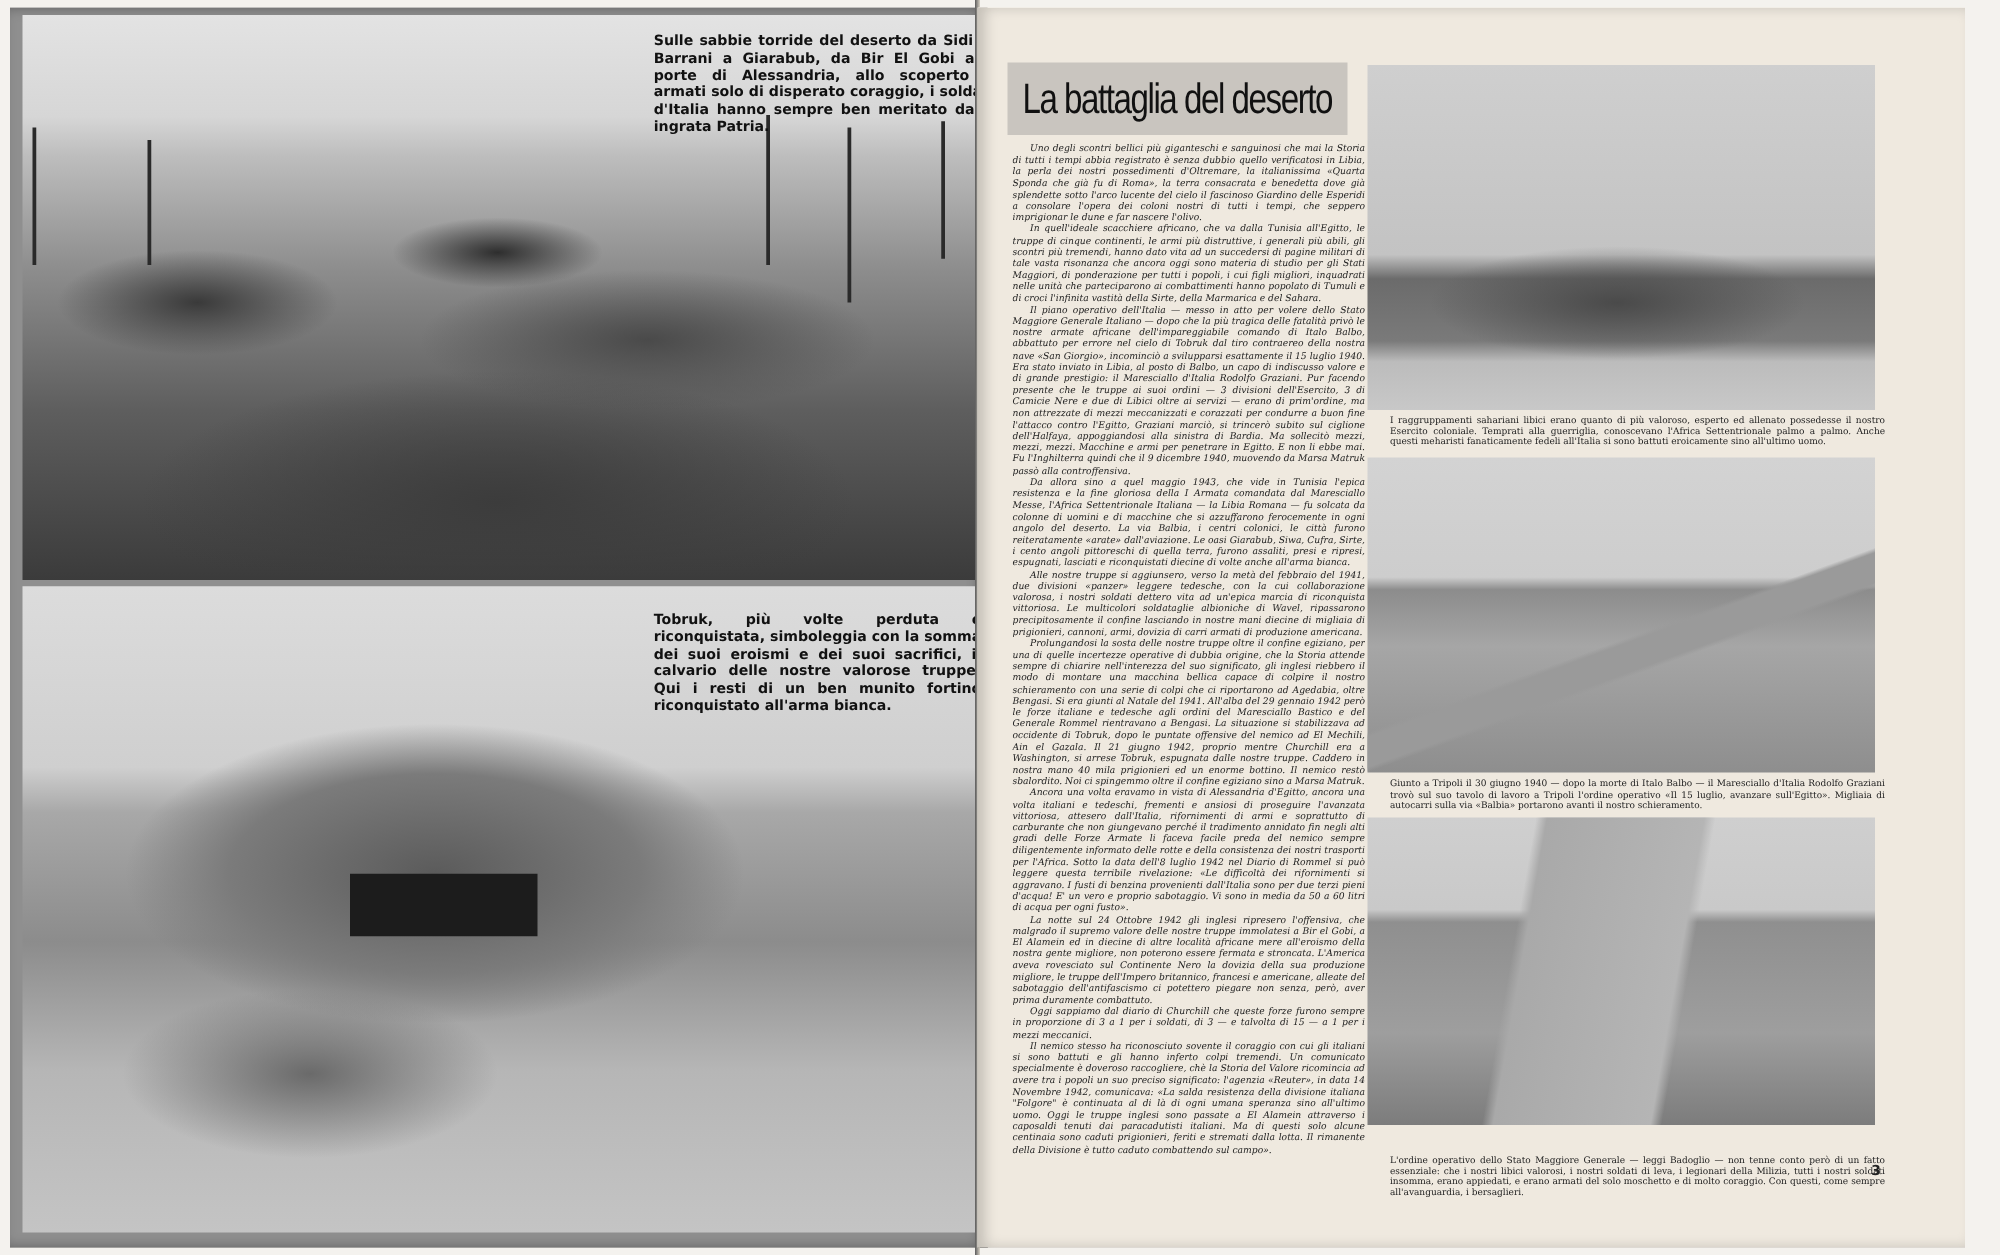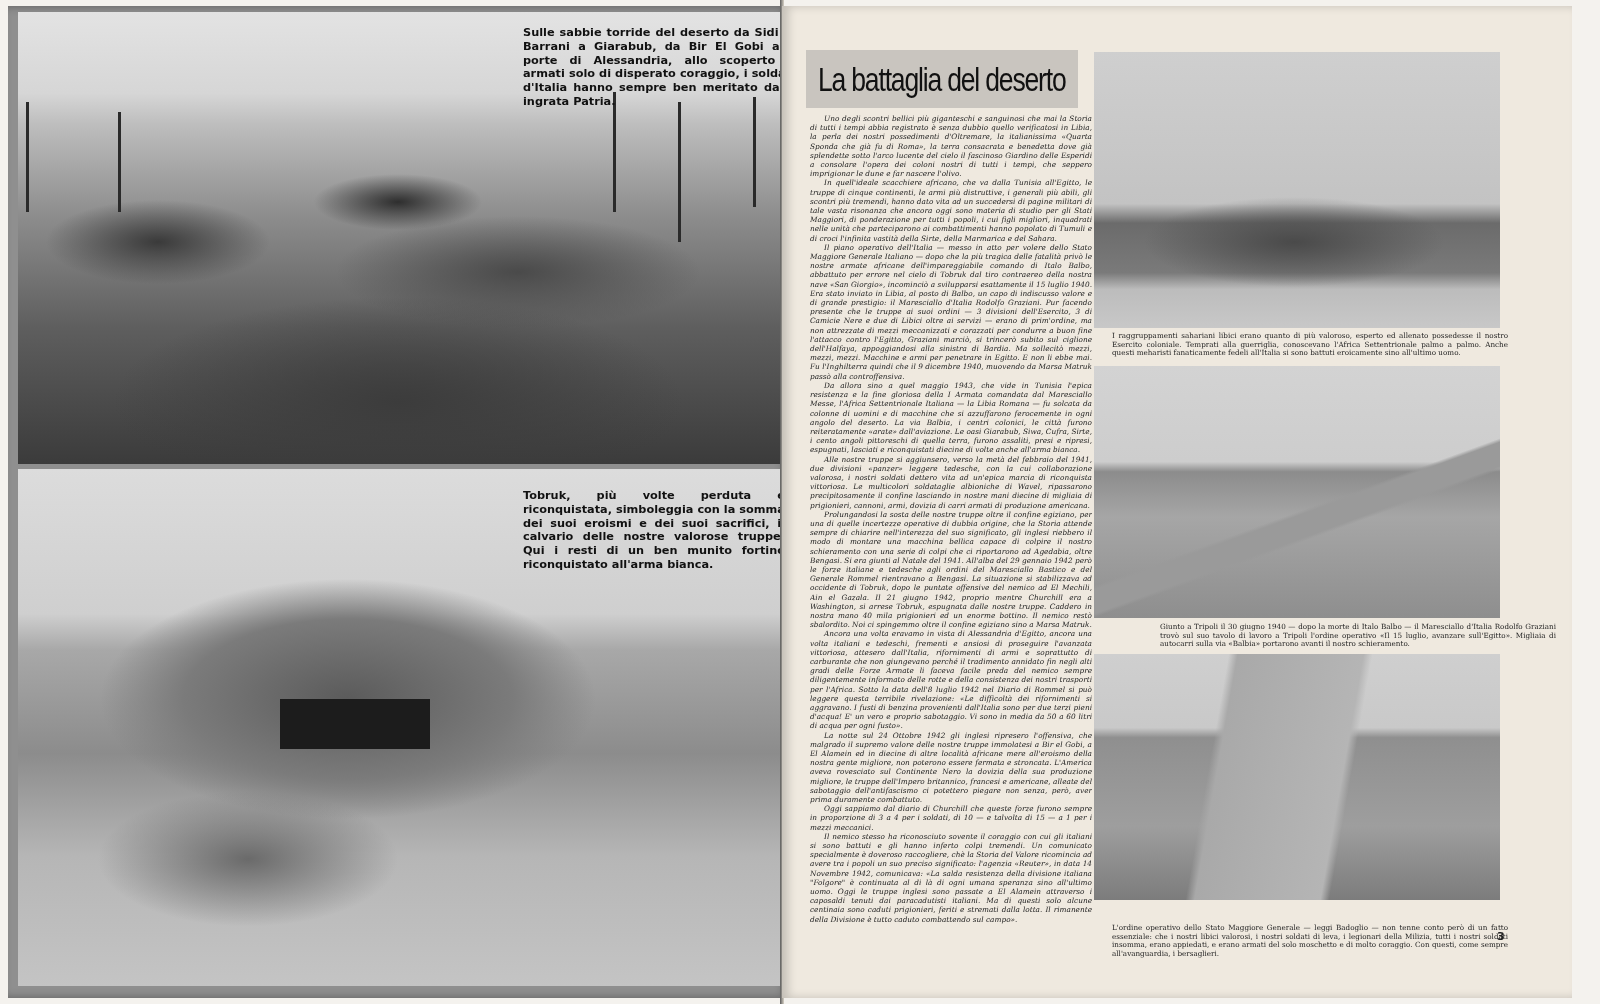--- a/index.html
+++ b/index.html
@@ -101,21 +101,21 @@
       linear-gradient(100deg, transparent 30%, #a9a9a9 32%, #b5b5b5 60%, transparent 62%),
       linear-gradient(180deg, #cfcfcf 0%, #c9c9c9 30%, #8f8f8f 34%, #9e9e9e 70%, #7c7c7c 100%);
   }
   .rcaption {
     position:absolute; left:330px; width:396px;
     font-family:"DejaVu Serif", serif;
     font-size:7.2px; line-height:8.6px;
     color:#222; text-align:justify;
   }
   .rcaption-1 { top:326px; }
-  .rcaption-2 { top:617px;margin-left:48px; }
+  .rcaption-2 { top:617px; }
   .rcaption-3 { top:898px;margin-top:20px; }
   .page-number {
     position:absolute; left:715px; top:924px;
     font-family:"DejaVu Sans", sans-serif; font-weight:bold; font-size:11px; color:#222;
   }
   .gutter {
     position:absolute; left:780px; top:0; width:4px; height:1004px;
     background:linear-gradient(90deg,#5a5a5a,#d8d2c6);
   }
 </style>
@@ -148,21 +148,21 @@
 
     <div class="article">
       <p>Uno degli scontri bellici più giganteschi e sanguinosi che mai la Storia di tutti i tempi abbia registrato è senza dubbio quello verificatosi in Libia, la perla dei nostri possedimenti d'Oltremare, la italianissima «Quarta Sponda che già fu di Roma», la terra consacrata e benedetta dove già splendette sotto l'arco lucente del cielo il fascinoso Giardino delle Esperidi a consolare l'opera dei coloni nostri di tutti i tempi, che seppero imprigionar le dune e far nascere l'olivo.</p>
       <p>In quell'ideale scacchiere africano, che va dalla Tunisia all'Egitto, le truppe di cinque continenti, le armi più distruttive, i generali più abili, gli scontri più tremendi, hanno dato vita ad un succedersi di pagine militari di tale vasta risonanza che ancora oggi sono materia di studio per gli Stati Maggiori, di ponderazione per tutti i popoli, i cui figli migliori, inquadrati nelle unità che parteciparono ai combattimenti hanno popolato di Tumuli e di croci l'infinita vastità della Sirte, della Marmarica e del Sahara.</p>
       <p>Il piano operativo dell'Italia — messo in atto per volere dello Stato Maggiore Generale Italiano — dopo che la più tragica delle fatalità privò le nostre armate africane dell'impareggiabile comando di Italo Balbo, abbattuto per errore nel cielo di Tobruk dal tiro contraereo della nostra nave «San Giorgio», incominciò a svilupparsi esattamente il 15 luglio 1940. Era stato inviato in Libia, al posto di Balbo, un capo di indiscusso valore e di grande prestigio: il Maresciallo d'Italia Rodolfo Graziani. Pur facendo presente che le truppe ai suoi ordini — 3 divisioni dell'Esercito, 3 di Camicie Nere e due di Libici oltre ai servizi — erano di prim'ordine, ma non attrezzate di mezzi meccanizzati e corazzati per condurre a buon fine l'attacco contro l'Egitto, Graziani marciò, si trincerò subito sul ciglione dell'Halfaya, appoggiandosi alla sinistra di Bardia. Ma sollecitò mezzi, mezzi, mezzi. Macchine e armi per penetrare in Egitto. E non li ebbe mai. Fu l'Inghilterra quindi che il 9 dicembre 1940, muovendo da Marsa Matruk passò alla controffensiva.</p>
       <p>Da allora sino a quel maggio 1943, che vide in Tunisia l'epica resistenza e la fine gloriosa della I Armata comandata dal Maresciallo Messe, l'Africa Settentrionale Italiana — la Libia Romana — fu solcata da colonne di uomini e di macchine che si azzuffarono ferocemente in ogni angolo del deserto. La via Balbia, i centri colonici, le città furono reiteratamente «arate» dall'aviazione. Le oasi Giarabub, Siwa, Cufra, Sirte, i cento angoli pittoreschi di quella terra, furono assaliti, presi e ripresi, espugnati, lasciati e riconquistati diecine di volte anche all'arma bianca.</p>
       <p>Alle nostre truppe si aggiunsero, verso la metà del febbraio del 1941, due divisioni «panzer» leggere tedesche, con la cui collaborazione valorosa, i nostri soldati dettero vita ad un'epica marcia di riconquista vittoriosa. Le multicolori soldataglie albioniche di Wavel, ripassarono precipitosamente il confine lasciando in nostre mani diecine di migliaia di prigionieri, cannoni, armi, dovizia di carri armati di produzione americana.</p>
       <p>Prolungandosi la sosta delle nostre truppe oltre il confine egiziano, per una di quelle incertezze operative di dubbia origine, che la Storia attende sempre di chiarire nell'interezza del suo significato, gli inglesi riebbero il modo di montare una macchina bellica capace di colpire il nostro schieramento con una serie di colpi che ci riportarono ad Agedabia, oltre Bengasi. Si era giunti al Natale del 1941. All'alba del 29 gennaio 1942 però le forze italiane e tedesche agli ordini del Maresciallo Bastico e del Generale Rommel rientravano a Bengasi. La situazione si stabilizzava ad occidente di Tobruk, dopo le puntate offensive del nemico ad El Mechili, Ain el Gazala. Il 21 giugno 1942, proprio mentre Churchill era a Washington, si arrese Tobruk, espugnata dalle nostre truppe. Caddero in nostra mano 40 mila prigionieri ed un enorme bottino. Il nemico restò sbalordito. Noi ci spingemmo oltre il confine egiziano sino a Marsa Matruk.</p>
       <p>Ancora una volta eravamo in vista di Alessandria d'Egitto, ancora una volta italiani e tedeschi, frementi e ansiosi di proseguire l'avanzata vittoriosa, attesero dall'Italia, rifornimenti di armi e soprattutto di carburante che non giungevano perché il tradimento annidato fin negli alti gradi delle Forze Armate li faceva facile preda del nemico sempre diligentemente informato delle rotte e della consistenza dei nostri trasporti per l'Africa. Sotto la data dell'8 luglio 1942 nel Diario di Rommel si può leggere questa terribile rivelazione: «Le difficoltà dei rifornimenti si aggravano. I fusti di benzina provenienti dall'Italia sono per due terzi pieni d'acqua! E' un vero e proprio sabotaggio. Vi sono in media da 50 a 60 litri di acqua per ogni fusto».</p>
       <p>La notte sul 24 Ottobre 1942 gli inglesi ripresero l'offensiva, che malgrado il supremo valore delle nostre truppe immolatesi a Bir el Gobi, a El Alamein ed in diecine di altre località africane mere all'eroismo della nostra gente migliore, non poterono essere fermata e stroncata. L'America aveva rovesciato sul Continente Nero la dovizia della sua produzione migliore, le truppe dell'Impero britannico, francesi e americane, alleate del sabotaggio dell'antifascismo ci potettero piegare non senza, però, aver prima duramente combattuto.</p>
-      <p>Oggi sappiamo dal diario di Churchill che queste forze furono sempre in proporzione di 3 a 4 per i soldati, di 10 — e talvolta di 15 — a 1 per i mezzi meccanici.</p>
+      <p>Oggi sappiamo dal diario di Churchill che queste forze furono sempre in proporzione di 3 a 1 per i soldati, di 3 — e talvolta di 15 — a 1 per i mezzi meccanici.</p>
       <p>Il nemico stesso ha riconosciuto sovente il coraggio con cui gli italiani si sono battuti e gli hanno inferto colpi tremendi. Un comunicato specialmente è doveroso raccogliere, chè la Storia del Valore ricomincia ad avere tra i popoli un suo preciso significato: l'agenzia «Reuter», in data 14 Novembre 1942, comunicava: «La salda resistenza della divisione italiana "Folgore" è continuata al di là di ogni umana speranza sino all'ultimo uomo. Oggi le truppe inglesi sono passate a El Alamein attraverso i caposaldi tenuti dai paracadutisti italiani. Ma di questi solo alcune centinaia sono caduti prigionieri, feriti e stremati dalla lotta. Il rimanente della Divisione è tutto caduto combattendo sul campo».</p>
     </div>
 
     <div class="rphoto rphoto-camels"></div>
     <div class="rcaption rcaption-1">I raggruppamenti sahariani libici erano quanto di più valoroso, esperto ed allenato possedesse il nostro Esercito coloniale. Temprati alla guerriglia, conoscevano l'Africa Settentrionale palmo a palmo. Anche questi meharisti fanaticamente fedeli all'Italia si sono battuti eroicamente sino all'ultimo uomo.</div>
 
     <div class="rphoto rphoto-trucks"></div>
     <div class="rcaption rcaption-2">Giunto a Tripoli il 30 giugno 1940 — dopo la morte di Italo Balbo — il Maresciallo d'Italia Rodolfo Graziani trovò sul suo tavolo di lavoro a Tripoli l'ordine operativo «Il 15 luglio, avanzare sull'Egitto». Migliaia di autocarri sulla via «Balbia» portarono avanti il nostro schieramento.</div>
 
     <div class="rphoto rphoto-motorcycles"></div>

